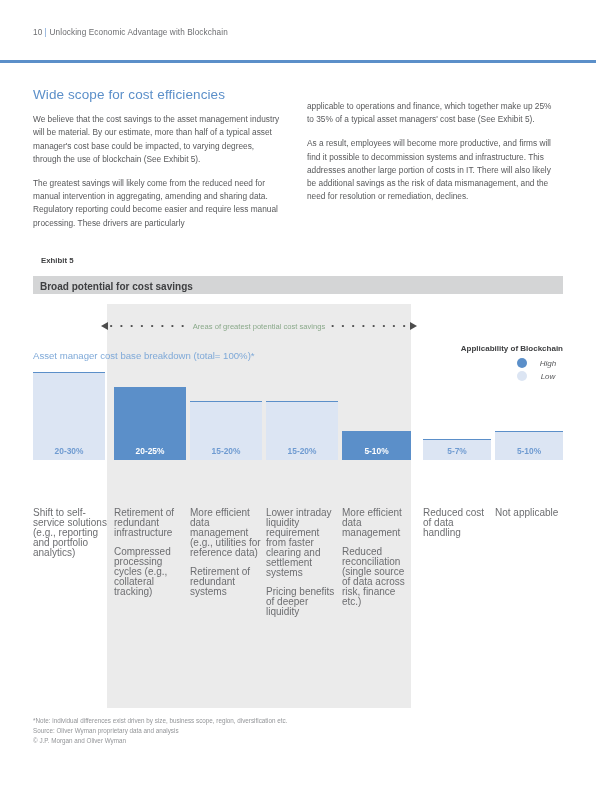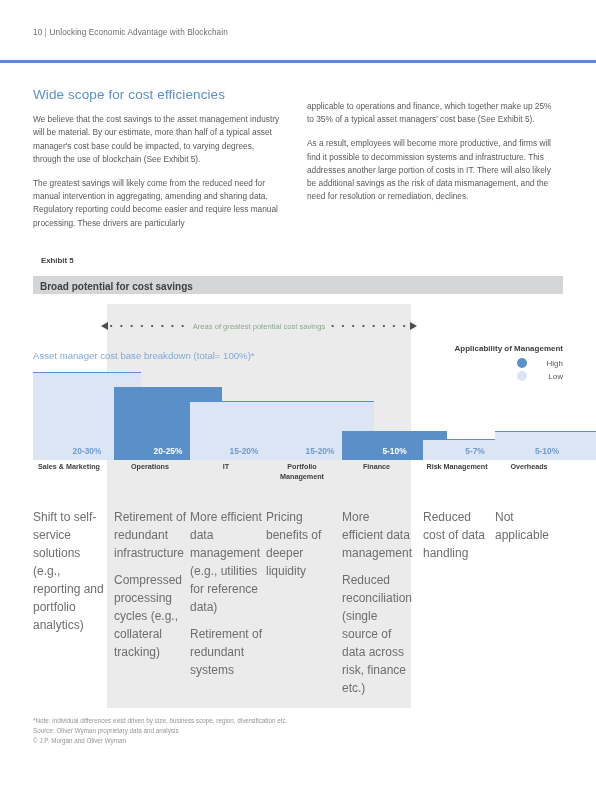--- a/index.html
+++ b/index.html
@@ -176,35 +176,35 @@
     width: 10px; height: 10px;
     border-radius: 50%;
     display: inline-block;
   }
   .legend-dot.high { background: #5b8fc9; }
   .legend-dot.low  { background: #dce5f3; }
   .legend-label {
     font-size: 8px;
     color: #58595b;
     width: 30px;
-    text-align: right;
+    text-align: center;
+    font-style: italic;
   }
 
   
   .bars {
     position: absolute;
     left: 0;
     top: 66px;
     width: 530px;
     height: 94px;
   }
   .bar-slot {
     position: absolute;
     bottom: 0;
-    padding-left: 36px;
   }
   .bar {
     position: absolute;
     bottom: 0;
     left: 0;
     width: 100%;
     box-sizing: border-box;
     border-top: 1.6px solid #5b8fc9;
   }
   .bar.high { background: #5b8fc9; }
@@ -247,22 +247,22 @@
   }
   .drivers {
     position: absolute;
     left: 0;
     top: 208px;
     width: 530px;
   }
   .driver-col {
     position: absolute;
     top: 0;
-    font-size: 12px;
-    line-height: 18px;
+    font-size: 10px;
+    line-height: 10px;
     color: #6d6e71;
   }
   .driver-col p { margin: 0 0 9px 0; }
 
   
   .footnotes {
     position: absolute;
     left: 33px;
     top: 716px;
     font-size: 6.3px;
@@ -303,21 +303,21 @@
       <span class="dots">• • • • • • • •</span>
       <span class="arrow-text">Areas of greatest potential cost savings</span>
       <span class="dots">• • • • • • • •</span>
       <span class="tri tri-r"></span>
     </div>
   </div>
 
   <div class="chart-heading">Asset manager cost base breakdown (total= 100%)*</div>
 
   <div class="legend">
-    <div class="legend-title">Applicability of Management</div>
+    <div class="legend-title">Applicability of Blockchain</div>
     <div class="legend-row">
       <span class="legend-dot high"></span>
       <span class="legend-label">High</span>
     </div>
     <div class="legend-row">
       <span class="legend-dot low"></span>
       <span class="legend-label">Low</span>
     </div>
   </div>
 
@@ -351,43 +351,35 @@
         <div class="bar low" style="height: 20.5333px;">
           <span class="bar-val">5-7%</span>
         </div>
       </div>
       <div class="bar-slot" style="left: 462px; width: 68px; height: 29.3333px;">
         <div class="bar low" style="height: 29.3333px;">
           <span class="bar-val">5-10%</span>
         </div>
       </div>
     </div>
-  <div class="cat-labels">
-      <div class="cat-label" style="left: 0px; width: 72px;">Sales &amp; Marketing</div>
-      <div class="cat-label" style="left: 81px; width: 72px;">Operations</div>
-      <div class="cat-label" style="left: 157px; width: 72px;">IT</div>
-      <div class="cat-label" style="left: 233px; width: 72px;">Portfolio Management</div>
-      <div class="cat-label" style="left: 309px; width: 69px;">Finance</div>
-      <div class="cat-label" style="left: 390px; width: 68px;">Risk Management</div>
-      <div class="cat-label" style="left: 462px; width: 68px;">Overheads</div>
-    </div>
 
   <div class="drivers">
       <div class="driver-col" style="left: 0px; width: 74px;">
         <p>Shift to self-service solutions (e.g., reporting and portfolio analytics)</p>
       </div>
       <div class="driver-col" style="left: 81px; width: 74px;">
         <p>Retirement of redundant infrastructure</p>
         <p>Compressed processing cycles (e.g., collateral tracking)</p>
       </div>
       <div class="driver-col" style="left: 157px; width: 74px;">
         <p>More efficient data management (e.g., utilities for reference data)</p>
         <p>Retirement of redundant systems</p>
       </div>
       <div class="driver-col" style="left: 233px; width: 74px;">
+        <p>Lower intraday liquidity requirement from faster clearing and settlement systems</p>
         <p>Pricing benefits of deeper liquidity</p>
       </div>
       <div class="driver-col" style="left: 309px; width: 71px;">
         <p>More efficient data management</p>
         <p>Reduced reconciliation (single source of data across risk, finance etc.)</p>
       </div>
       <div class="driver-col" style="left: 390px; width: 70px;">
         <p>Reduced cost of data handling</p>
       </div>
       <div class="driver-col" style="left: 462px; width: 70px;">

